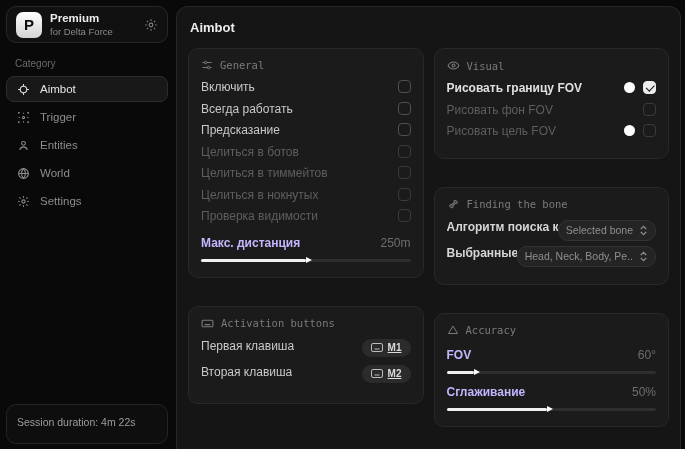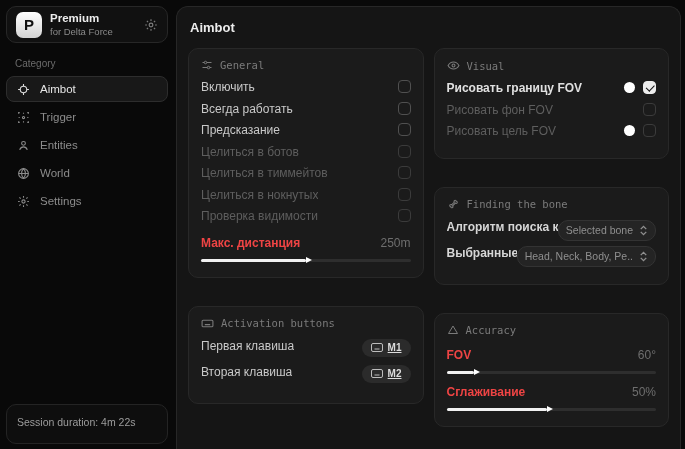--- a/index.html
+++ b/index.html
@@ -38,21 +38,21 @@
   .ctrls { display:flex; align-items:center; gap:8px; flex:none; }
   .rlabel { white-space:nowrap; overflow:hidden; min-width:0; }
 
   .checkbox { width:13px; height:13px; border:1.5px solid #505050; border-radius:4px; position:relative; cursor:pointer; flex:none; }
   .row.dim .checkbox { border-color:#3b3b3b; }
   .checkbox.checked { background:#ededed; border-color:#ededed; }
   .checkbox.checked::after { content:""; position:absolute; left:3.5px; top:1px; width:3.5px; height:6.5px; border:solid #151515; border-width:0 1.5px 1.5px 0; transform:rotate(43deg); }
   .swatch { width:11px; height:11px; border-radius:50%; background:#ffffff; flex:none; }
 
   .slider-head { display:flex; align-items:center; justify-content:space-between; height:20px; font-size:12px; margin-top:2px; }
-  .slider-head .sl-label { color:#ef4444; font-weight:bold; }
+  .slider-head .sl-label { color:#c4b5fd; font-weight:bold; }
   .sl-value { font-size:12px; color:#6e6e6e; }
   .track { position:relative; height:3px; background:#2e2e2e; border-radius:2px; margin:6px 0 3px; cursor:pointer; }
   .fill { position:absolute; left:0; top:0; height:3px; background:#f1f1f1; border-radius:2px; }
   .handle { position:absolute; right:-6px; top:50%; transform:translateY(-50%); width:0; height:0; border-left:6px solid #ffffff; border-top:3.5px solid transparent; border-bottom:3.5px solid transparent; }
 
   .keybtn { display:flex; align-items:center; gap:5px; background:#2b2b2b; border-radius:10px; height:18px; padding:0 9px; font-size:10px; font-weight:bold; color:#dcdcdc; cursor:pointer; flex:none;text-decoration:underline; }
   .keybtn svg { color:#bdbdbd; }
 
   .dropdown { display:flex; align-items:center; gap:6px; background:#242424; border:1px solid #333333; border-radius:10px; height:21px; padding:0 7px; font-size:10.5px; color:#8f8f8f; cursor:pointer; flex:none; max-width:152px; }
   .dd-value { white-space:nowrap; overflow:hidden; max-width:124px; }

